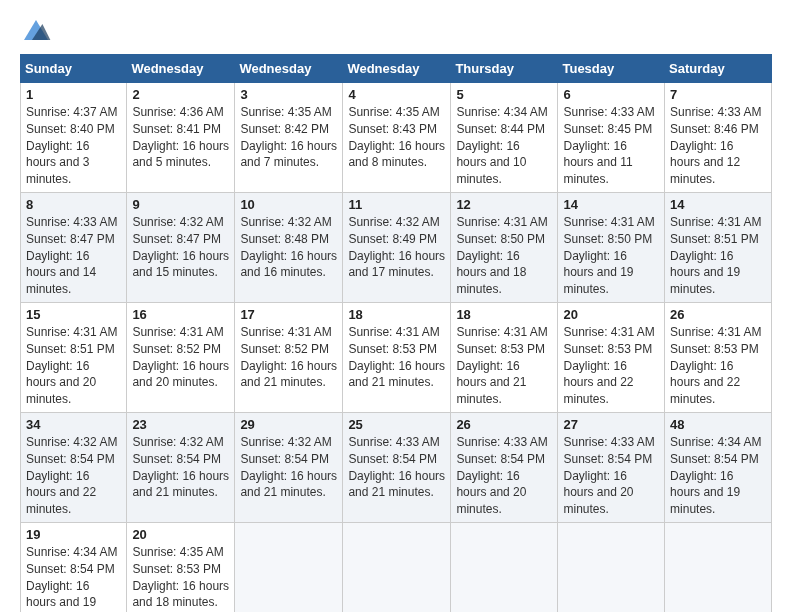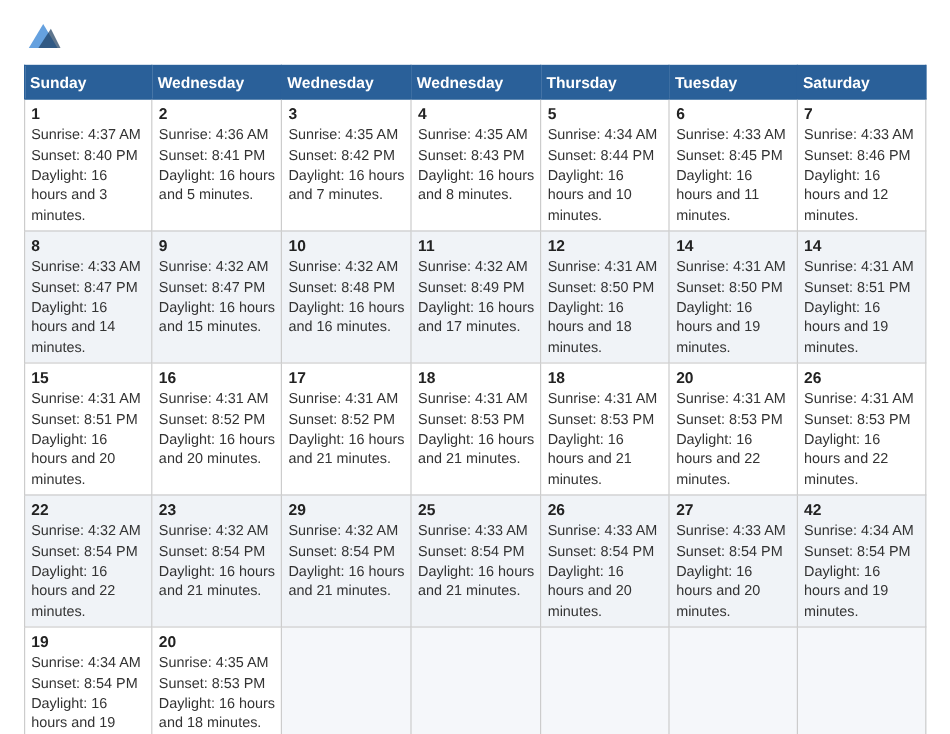--- a/index.html
+++ b/index.html
@@ -223,21 +223,21 @@
             <span class="day-num">20</span>
             <div class="day-info">Sunrise: 4:31 AM<br>Sunset: 8:53 PM<br>Daylight: 16 hours and 22 minutes.</div>
           </td>
           <td>
             <span class="day-num">26</span>
             <div class="day-info">Sunrise: 4:31 AM<br>Sunset: 8:53 PM<br>Daylight: 16 hours and 22 minutes.</div>
           </td>
         </tr>
         <tr>
           <td>
-            <span class="day-num">22</span>
+            <span class="day-num">34</span>
             <div class="day-info">Sunrise: 4:32 AM<br>Sunset: 8:54 PM<br>Daylight: 16 hours and 22 minutes.</div>
           </td>
           <td>
             <span class="day-num">23</span>
             <div class="day-info">Sunrise: 4:32 AM<br>Sunset: 8:54 PM<br>Daylight: 16 hours and 21 minutes.</div>
           </td>
           <td>
             <span class="day-num">29</span>
             <div class="day-info">Sunrise: 4:32 AM<br>Sunset: 8:54 PM<br>Daylight: 16 hours and 21 minutes.</div>
           </td>
@@ -247,21 +247,21 @@
           </td>
           <td>
             <span class="day-num">26</span>
             <div class="day-info">Sunrise: 4:33 AM<br>Sunset: 8:54 PM<br>Daylight: 16 hours and 20 minutes.</div>
           </td>
           <td>
             <span class="day-num">27</span>
             <div class="day-info">Sunrise: 4:33 AM<br>Sunset: 8:54 PM<br>Daylight: 16 hours and 20 minutes.</div>
           </td>
           <td>
-            <span class="day-num">42</span>
+            <span class="day-num">48</span>
             <div class="day-info">Sunrise: 4:34 AM<br>Sunset: 8:54 PM<br>Daylight: 16 hours and 19 minutes.</div>
           </td>
         </tr>
         <tr>
           <td>
             <span class="day-num">19</span>
             <div class="day-info">Sunrise: 4:34 AM<br>Sunset: 8:54 PM<br>Daylight: 16 hours and 19 minutes.</div>
           </td>
           <td>
             <span class="day-num">20</span>

